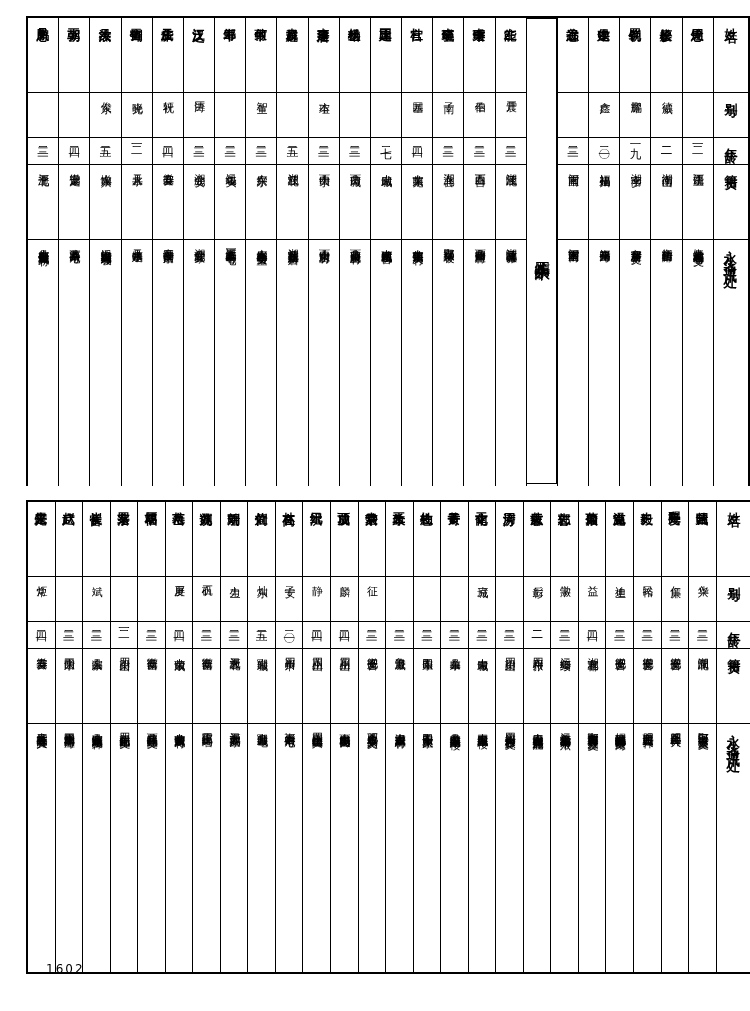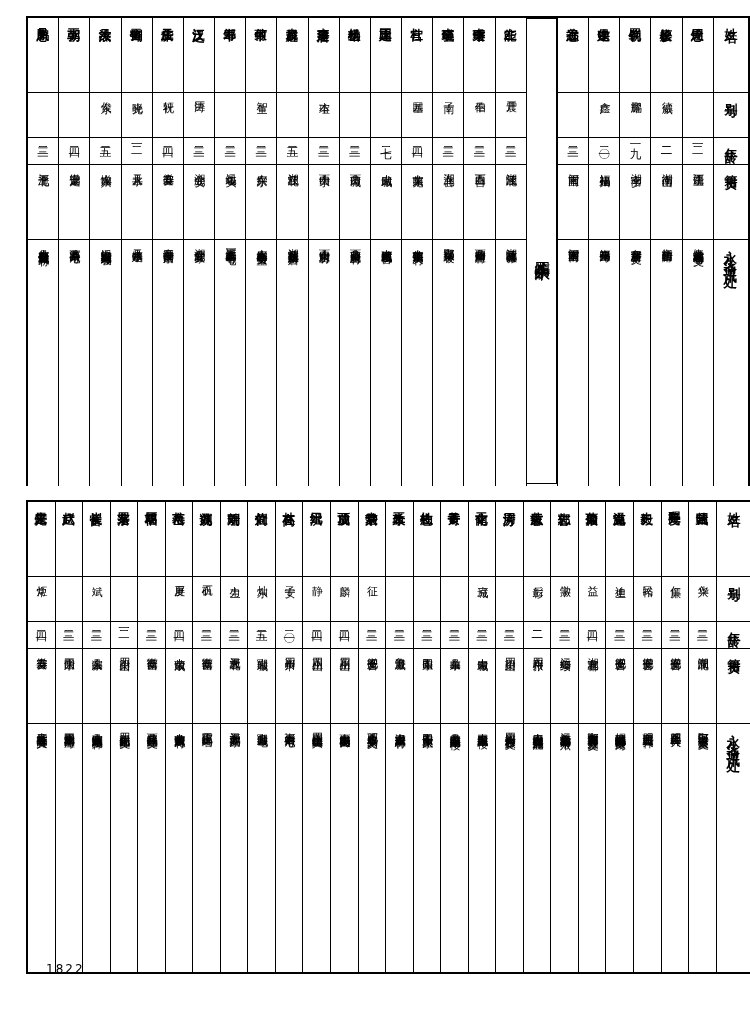--- a/index.html
+++ b/index.html
@@ -838,17 +838,17 @@
           <td class="r-addr" style="width: 26.56px; height: 248px;">
             <span class="vt">鄂河田贵家口督大盛交</span>
           </td>
           <td class="hdr addr" style="width: 34px; height: 248px;">
             <span class="vt">永久通讯处</span>
           </td>
         </tr>
       </tbody>
   </table>
 
-  <div class="page-number">1822</div>
+  <div class="page-number">1602</div>
 <div style="position: absolute; left: 526.25px; top: 18px; width: 31.1719px; height: 466px; display: flex; align-items: center; justify-content: center; background: rgb(255, 255, 255); border: 1px solid rgb(0, 0, 0); box-sizing: border-box;">
       <span class="vt unit">步兵第四十二中队</span>
     </div>
   </div>
 
 </body></html>

